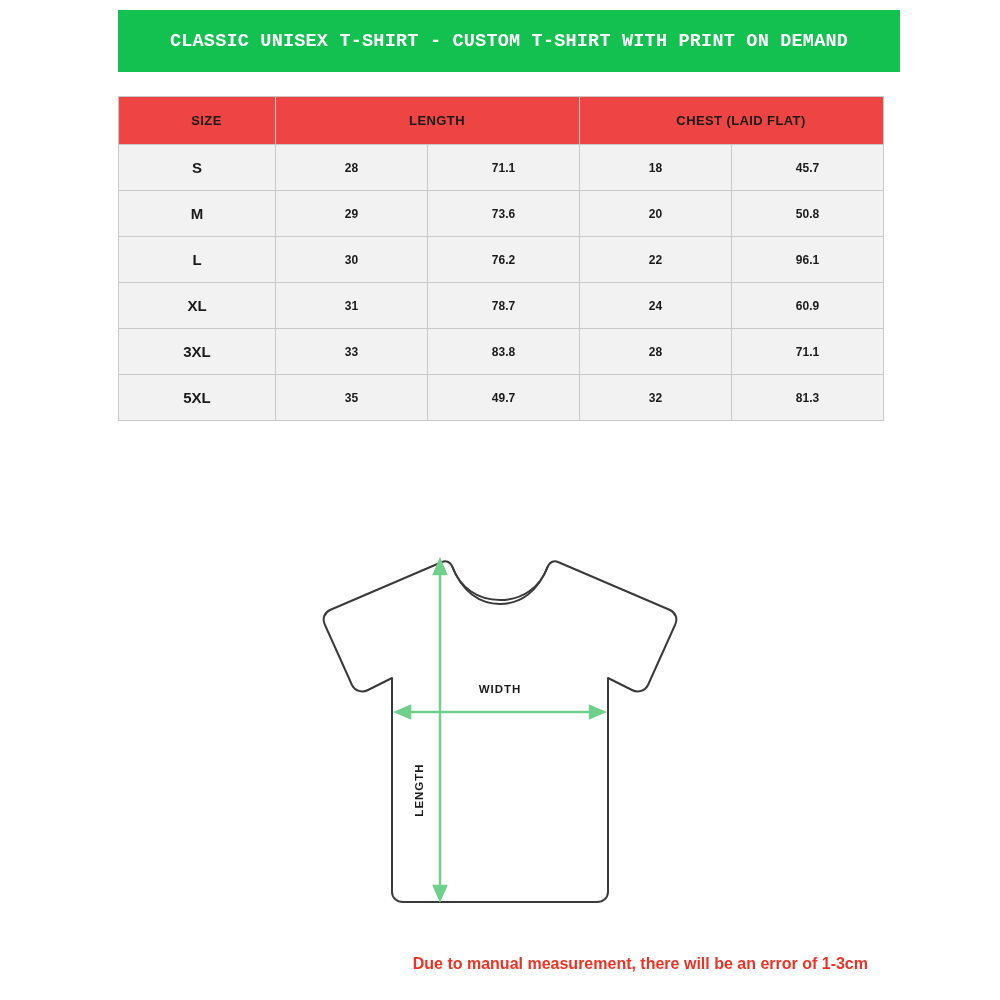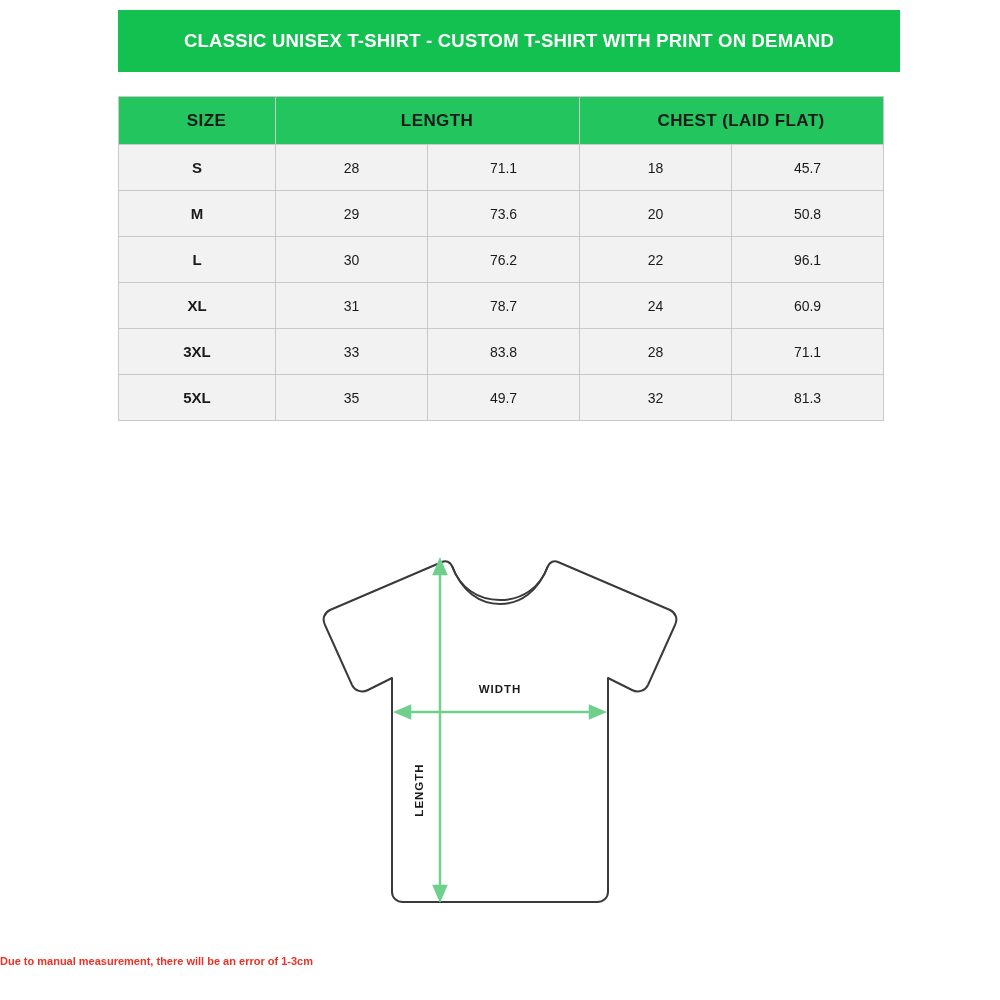--- a/index.html
+++ b/index.html
@@ -33,45 +33,47 @@
     align-items: center;
     justify-content: center;
   }
   .header-title {
     color: #ffffff;
     font-size: 18.5px;
     font-weight: bold;
     letter-spacing: 0.2px;
     text-align: center;
     white-space: nowrap;
+    font-family: Liberation Mono, monospace;
   }
 
   
   .size-table {
     position: absolute;
     left: 118px;
     top: 96px;
     width: 766px;
     border-collapse: collapse;
     table-layout: fixed;
   }
   .size-table td, .size-table th {
     border: 1px solid #c9c9c9;
     text-align: center;
-    font-size: 14px;
+    font-size: 12px;
     color: #1a1a1a;
     height: 45px;
     padding: 0;
     background: #f2f2f2;
+    font-weight: bold;
   }
   .size-table thead th {
     font-weight: bold;
-    font-size: 17px;
+    font-size: 13px;
     letter-spacing: 0.4px;
-    background: #22c55e;
+    background: #ef4444;
     height: 47px;
     padding-left: 19px;
   }
   .size-table tbody td.size-cell {
     font-weight: bold;
     font-size: 15px;
   }
   .col-size   { width: 157px; }
   .col-num    { width: 152px; }
 
@@ -92,23 +94,23 @@
     letter-spacing: 1px;
     fill: #1a1a1a;
   }
 
   
   .footer-note {
     position: absolute;
     left: 0;
     top: 955px;
     width: 868px;
-    text-align: left;
+    text-align: right;
     color: #ef3124;
-    font-size: 11px;
+    font-size: 16px;
     font-weight: bold;
   }
 </style>
 </head>
 <body>
 
 <div class="page">
 
   <div class="header-banner">
     <div class="header-title">CLASSIC UNISEX T-SHIRT - CUSTOM T-SHIRT WITH PRINT ON DEMAND</div>

